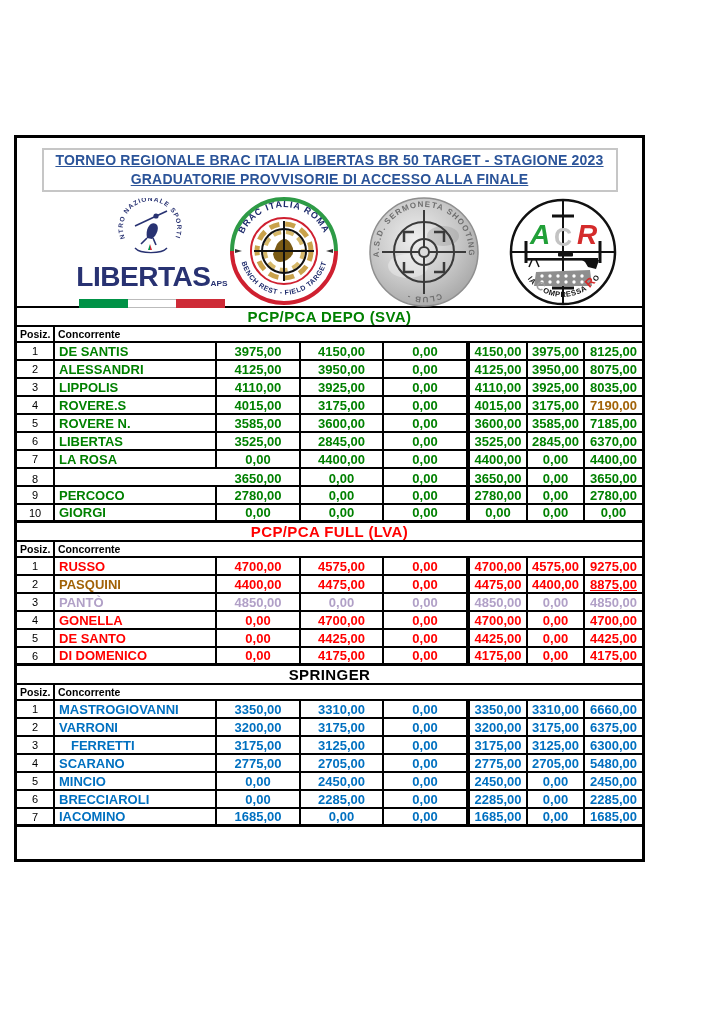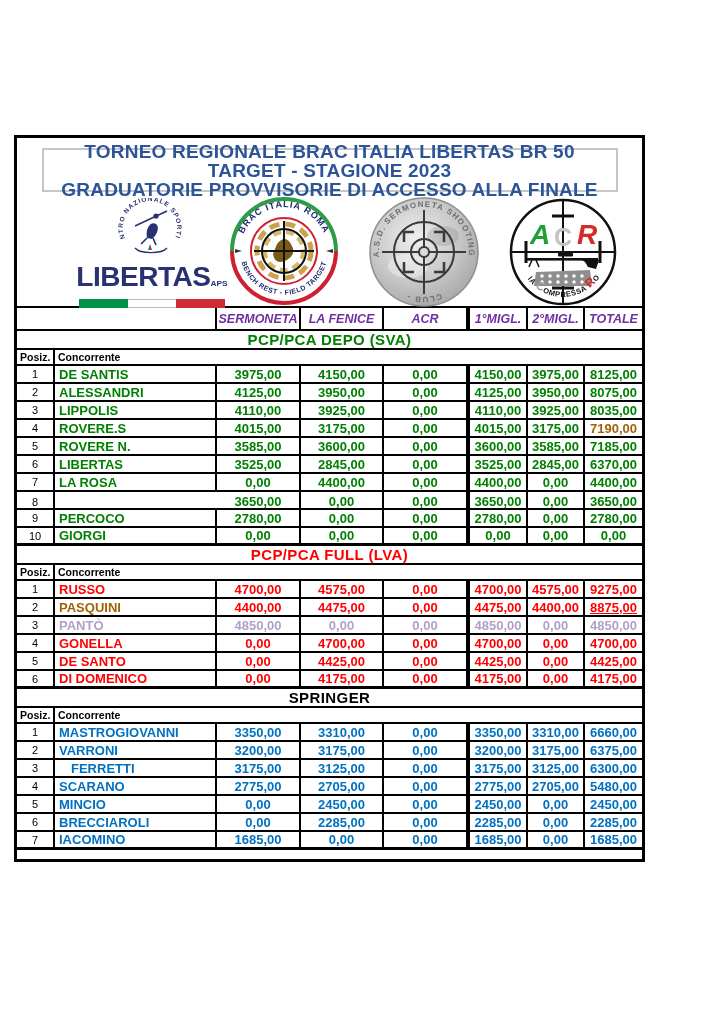--- a/index.html
+++ b/index.html
@@ -1,20 +1,20 @@
 <!DOCTYPE html>
 <html><head>
 <meta charset="utf-8">
 <style>
   html,body{margin:0;padding:0;background:#fff;}
   body{width:724px;height:1023px;position:relative;font-family:"Liberation Sans",sans-serif;overflow:hidden;}
   .frame{position:absolute;left:14px;top:135px;width:631px;height:727px;border:3px solid #000;box-sizing:border-box;background:#fff;}
   .title-box{margin:10px auto 4px auto;width:576px;height:44px;border:2px solid #C6C6C6;box-sizing:border-box;
              display:flex;flex-direction:column;justify-content:center;text-align:center;}
-  .title-line{font-weight:bold;font-size:19px;line-height:19px;color:#2B5499;letter-spacing:.2px;}
+  .title-line{font-weight:bold;font-size:14px;line-height:19px;color:#2B5499;letter-spacing:.2px;text-decoration:underline;}
   .logos{position:relative;height:110px;border-bottom:2px solid #000;}
   .logo{position:absolute;top:0;}
   
   .tbl{width:100%;}
   .row{display:grid;border-bottom:2px solid #000;box-sizing:border-box;background:#fff;}
   .vrow{grid-template-columns:200px 84px 83px 86px 58px 57px 57px;height:23px;}
   .srow{grid-template-columns:38px 587px;height:16px;}
   .drow{grid-template-columns:38px 162px 84px 83px 86px 58px 57px 57px;height:18px;}
   .drow.last{border-bottom-width:3px;}
   .trow{display:flex;align-items:center;justify-content:center;height:19px;}
@@ -173,29 +173,20 @@
         <text letter-spacing=".5" fill="#111">
           <textPath href="#acrBot" startOffset="50%" text-anchor="middle">
             <tspan font-size="12" font-weight="bold" fill="#21A038">A</tspan><tspan font-size="7.5" font-weight="bold">RIA  </tspan><tspan font-size="12" font-weight="bold" fill="#9E9E9E">C</tspan><tspan font-size="7.5" font-weight="bold">OMPRESSA  </tspan><tspan font-size="12" font-weight="bold" fill="#D42B2B">R</tspan><tspan font-size="7.5" font-weight="bold">OMA</tspan>
           </textPath>
         </text>
       </svg>
     </div>
   </div>
 
   <div class="tbl">
-      <div class="row vrow">
-        <div class="cell"></div>
-        <div class="cell vhead" style="color: rgb(112, 48, 160);">SERMONETA</div>
-        <div class="cell vhead" style="color: rgb(112, 48, 160);">LA FENICE</div>
-        <div class="cell vhead thickr" style="color: rgb(112, 48, 160);">ACR</div>
-        <div class="cell vhead" style="color: rgb(112, 48, 160);">1°MIGL.</div>
-        <div class="cell vhead" style="color: rgb(112, 48, 160);">2°MIGL.</div>
-        <div class="cell vhead" style="color: rgb(112, 48, 160);">TOTALE</div>
-      </div>
       <div class="row trow">
         <div class="stxt" style="color: rgb(0, 128, 0);">PCP/PCA DEPO (SVA)</div>
       </div>
       <div class="row srow">
         <div class="cell shead">Posiz.</div>
         <div class="cell shead">Concorrente</div>
       </div>
       <div class="row drow">
         <div class="cell pos">1</div>
         <div class="cell val name" style="color: rgb(0, 128, 0);">DE SANTIS</div>

